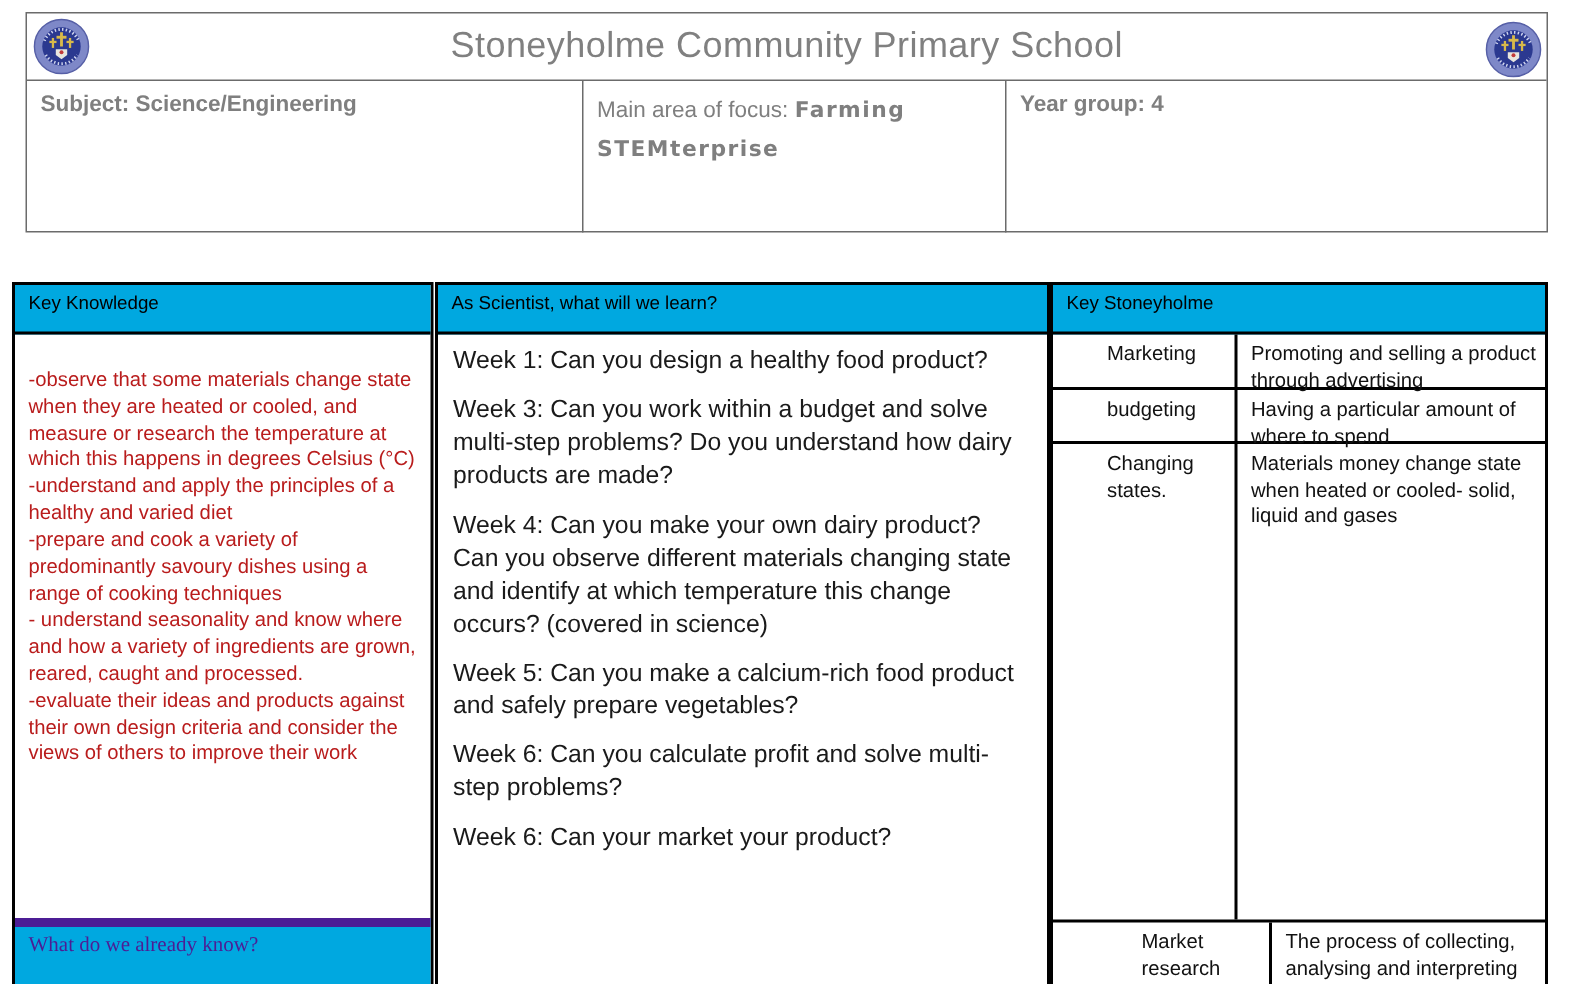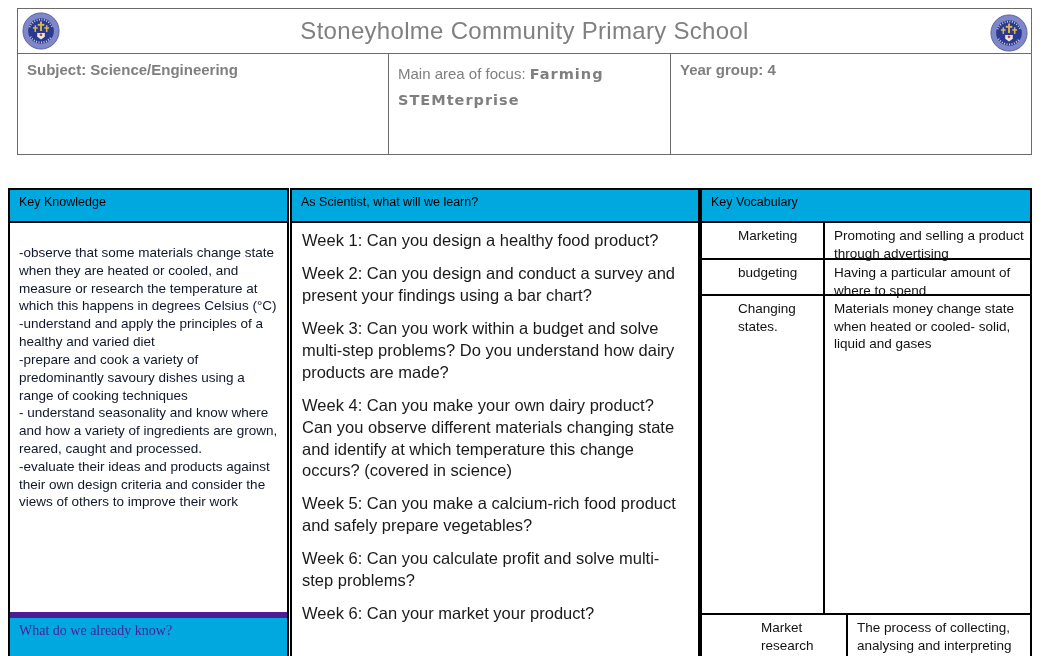--- a/index.html
+++ b/index.html
@@ -44,21 +44,21 @@
   .col1 { left:0;   width:281px; }
   .col2 { left:282px; width:410px; }
   .col3 { left:692px; width:332px; border-bottom-width:3px; }
 
   .cell-header {
     height:33px; background:#00A8E0; border-bottom:2px solid #000;
     padding:5px 9px; font-size:12.5px; color:#000;
   }
 
   .kk-body {
-    padding:21px 8px 4px 9px; font-size:13.5px; line-height:1.32; color:#0f172a;
+    padding:21px 8px 4px 9px; font-size:13.5px; line-height:1.32; color:#b91c1c;
   }
   .kk-footer {
     position:absolute; left:0; right:0; bottom:0; height:52px;
     background:#00A8E0; border-top:6px solid #4c1d95;
     padding:5px 9px; font-size:14px; color:#4c1d95;font-family:Liberation Serif, serif;
   }
 
   .weeks-body { padding:7px 10px 0 10px; font-size:16.5px; line-height:1.33; color:#1a1a1a; }
   .weeks-body p { margin:0 0 11px 0; }
 
@@ -138,31 +138,30 @@
       <div>- understand seasonality and know where and how a variety of ingredients are grown, reared, caught and processed.</div>
       <div>-evaluate their ideas and products against their own design criteria and consider the views of others to improve their work</div>
     </div>
     <div class="kk-footer">What do we already know?</div>
   </div>
 
   <div class="col col2">
     <div class="cell-header">As Scientist, what will we learn?</div>
     <div class="weeks-body">
       <p>Week 1: Can you design a healthy food product?</p>
-      <p>Week 2: Can you design and conduct a survey and present your findings using a bar chart?</p>
       <p>Week 3: Can you work within a budget and solve multi-step problems? Do you understand how dairy products are made?</p>
       <p>Week 4: Can you make your own dairy product? Can you observe different materials changing state and identify at which temperature this change occurs? (covered in science)</p>
       <p>Week 5: Can you make a calcium-rich food product and safely prepare vegetables?</p>
       <p>Week 6: Can you calculate profit and solve multi-step problems?</p>
       <p>Week 6: Can your market your product?</p>
     </div>
   </div>
 
   <div class="col col3">
-    <div class="cell-header">Key Vocabulary</div>
+    <div class="cell-header">Key Stoneyholme</div>
 
     <div class="vocab-row vr1">
       <div class="vocab-term">Marketing</div>
       <div class="vocab-def">Promoting and selling a product through advertising</div>
     </div>
     <div class="vocab-row vr2">
       <div class="vocab-term">budgeting</div>
       <div class="vocab-def">Having a particular amount of where to spend</div>
     </div>
     <div class="vocab-row vr3">

